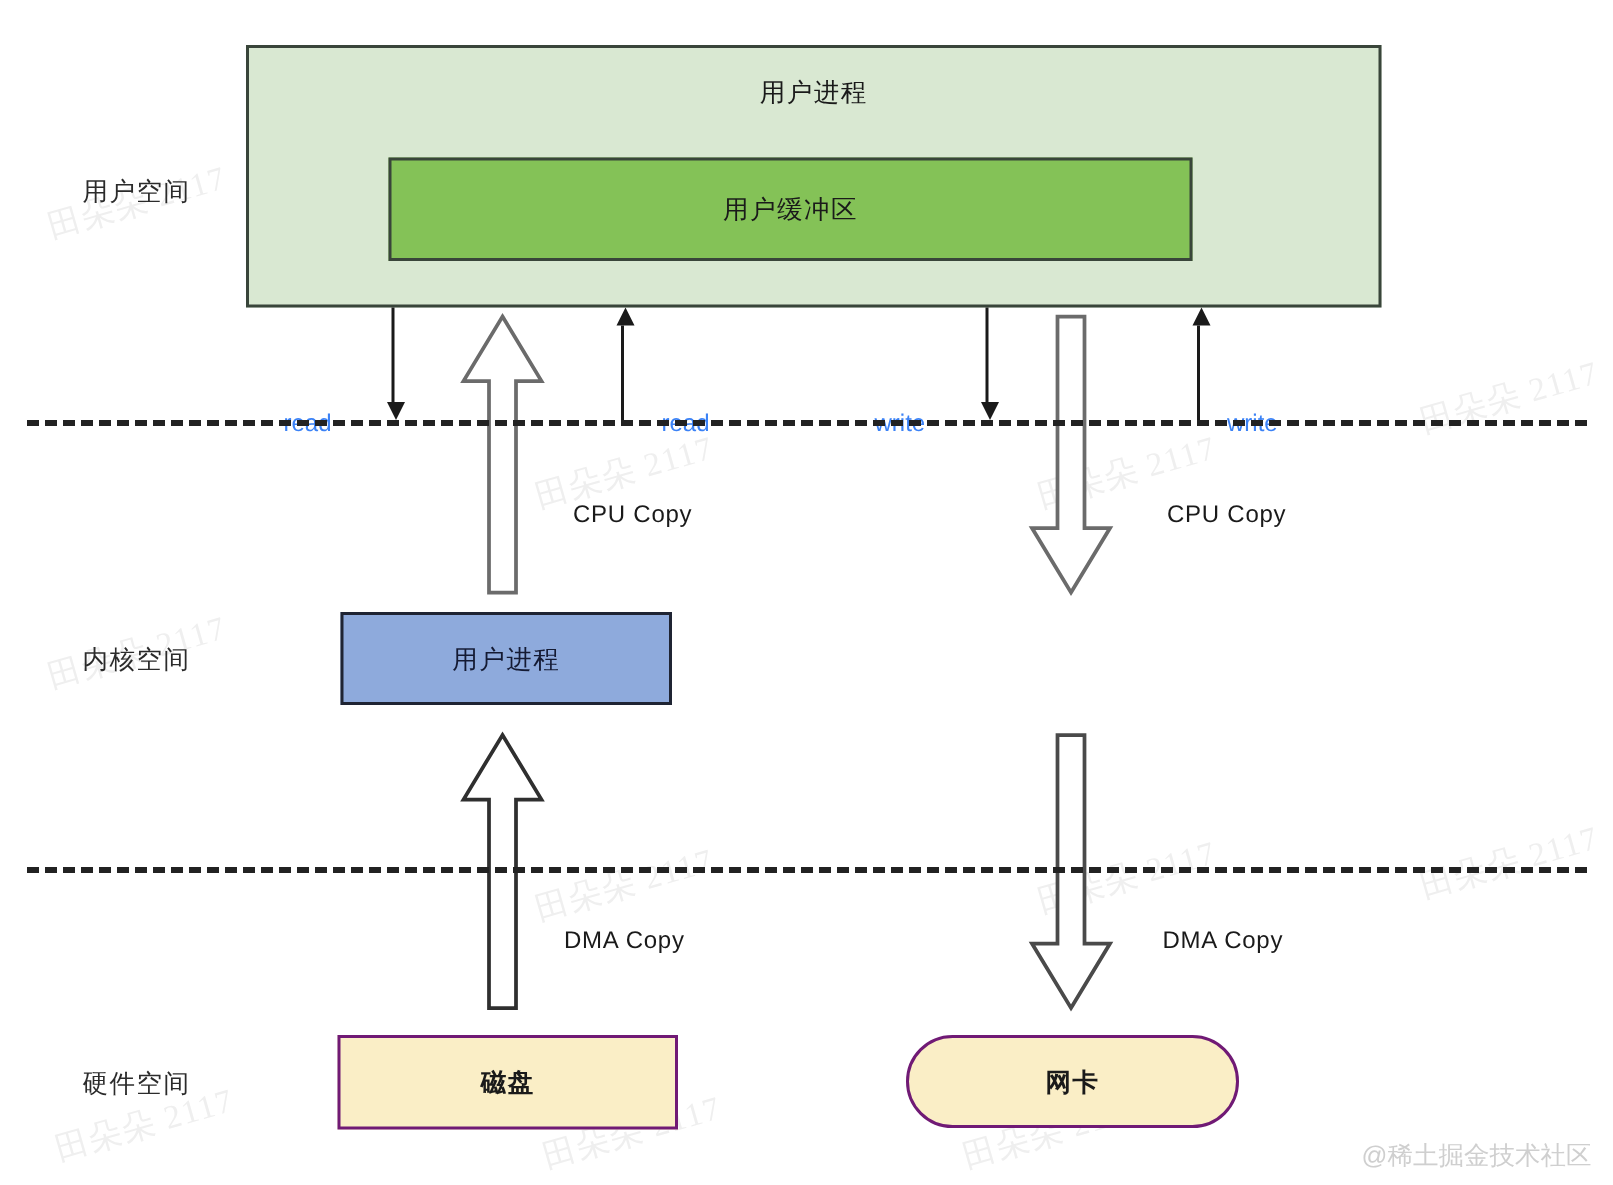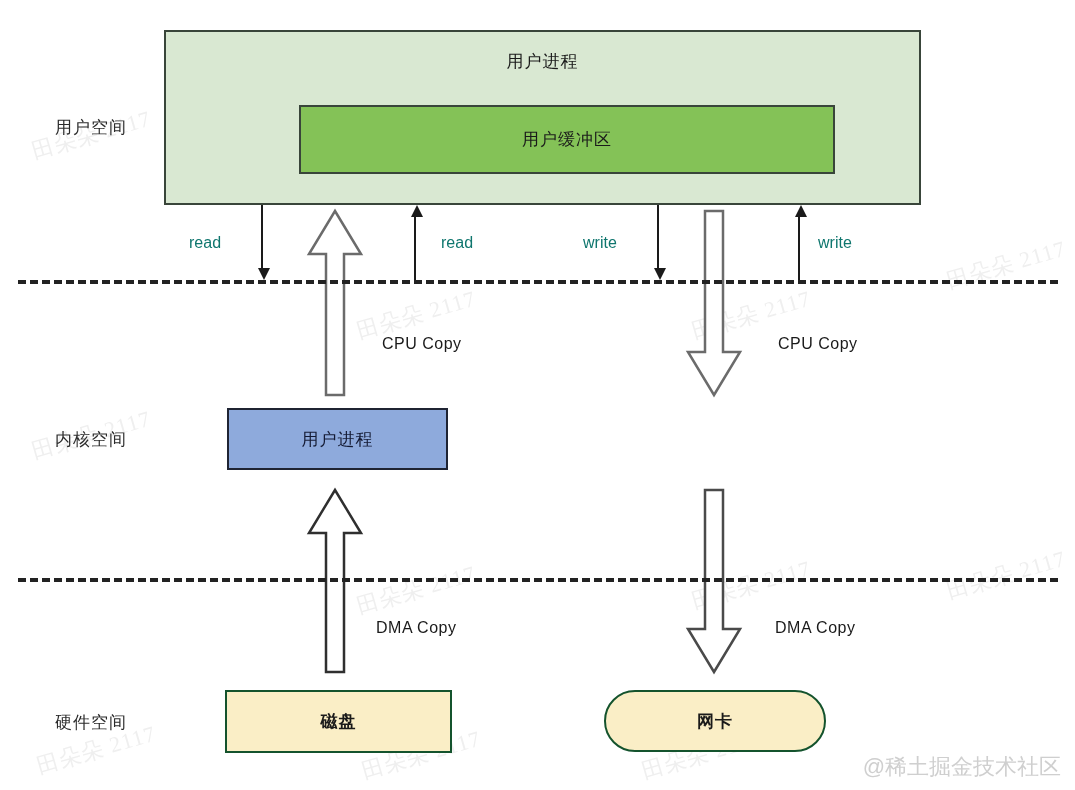--- a/index.html
+++ b/index.html
@@ -27,21 +27,21 @@
     user-select: none;
     pointer-events: none;
     white-space: nowrap;
     font-family: "Liberation Serif", "DejaVu Serif", serif;
   }
   .wm-credit {
     position: absolute;
     right: 14px;
     bottom: 8px;
     color: #cfcfcf;
-    font-size: 22px;
+    font-size: 17px;
     white-space: nowrap;
     font-family: "Liberation Sans", "DejaVu Sans", sans-serif;
   }
   
   .zone-label {
     position: absolute;
     color: #2b2b2b;
     font-size: 17px;
     white-space: nowrap;
     letter-spacing: 1px;
@@ -67,21 +67,21 @@
     background: #84c257;
     border: 2px solid #39453a;
   }
   .box-kernel {
     background: #8eaadc;
     border: 2px solid #1f2433;
     color: #141a33;
   }
   .box-hw {
     background: #faeec6;
-    border: 2px solid #14532d;
+    border: 2px solid #701a75;
     color: #1a1a1a;
     font-weight: bold;
     justify-content: center;
   }
   
   .divider {
     position: absolute;
     left: 18px;
     width: 1040px;
     height: 0;
@@ -115,22 +115,23 @@
   .block-arrow {
     position: absolute;
   }
   .block-arrow svg {
     display: block;
   }
   
   .edge-label {
     position: absolute;
     font-size: 16px;
-    color: #0f766e;
-    white-space: nowrap;
+    color: #3b82f6;
+    white-space: nowrap;
+    margin-top: 40px;
   }
   .copy-label {
     position: absolute;
     font-size: 16px;
     color: #1a1a1a;
     white-space: nowrap;
     letter-spacing: 0.5px;
     text-align: right;
   }
 </style>
@@ -154,21 +155,21 @@
   <div class="wm" style="left:640px; top:740px;">田朵朵 2117</div>
 
   <div class="zone-label" style="left:55px;  top:116px;">用户空间</div>
   <div class="zone-label" style="left:55px;  top:428px;">内核空间</div>
   <div class="zone-label" style="left:55px;  top:711px;">硬件空间</div>
 
   <div class="box box-userproc" style="left:164px; top:30px; width:757px; height:175px;">
     <span>用户进程</span>
   </div>
 
-  <div class="box box-userbuf" style="left:259px; top:105px; width:536px; height:69px;margin-left:40px;">
+  <div class="box box-userbuf" style="left:259px; top:105px; width:536px; height:69px;">
     <span>用户缓冲区</span>
   </div>
 
   <div class="block-arrow" style="left:305px; top:208px;">
     <svg width="60" height="190" viewBox="0 0 60 190">
       <path d="M30 3 L56 46 L39 46 L39 187 L21 187 L21 46 L4 46 Z" fill="#ffffff" stroke="#6b6b6b" stroke-width="2.5" stroke-linejoin="miter"></path>
     </svg>
   </div>
 
   <div class="block-arrow" style="left:684px; top:208px;">

